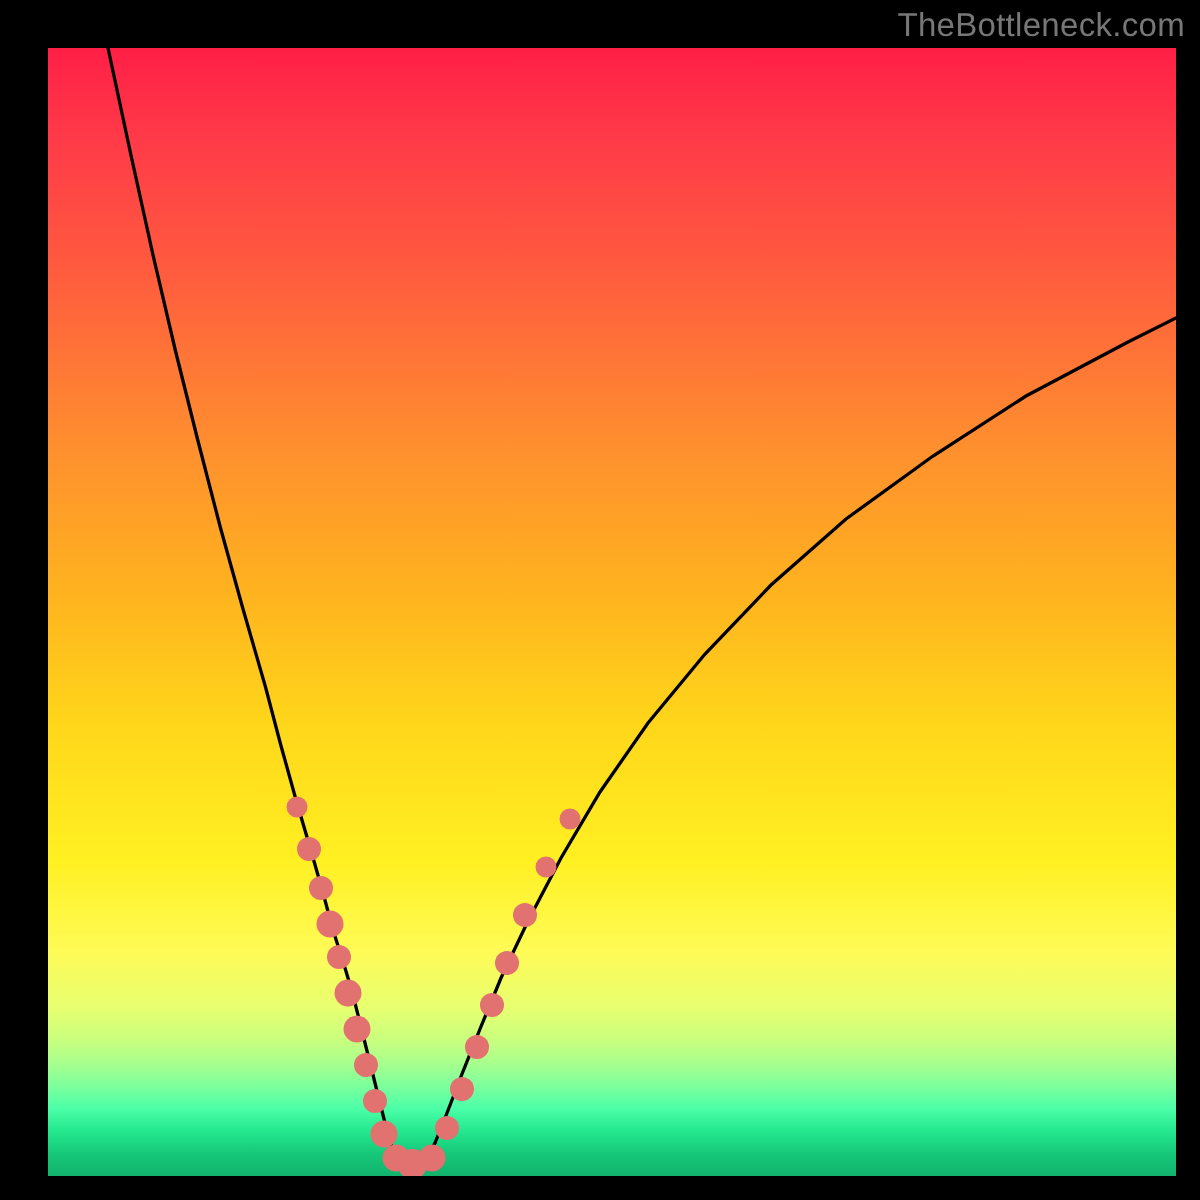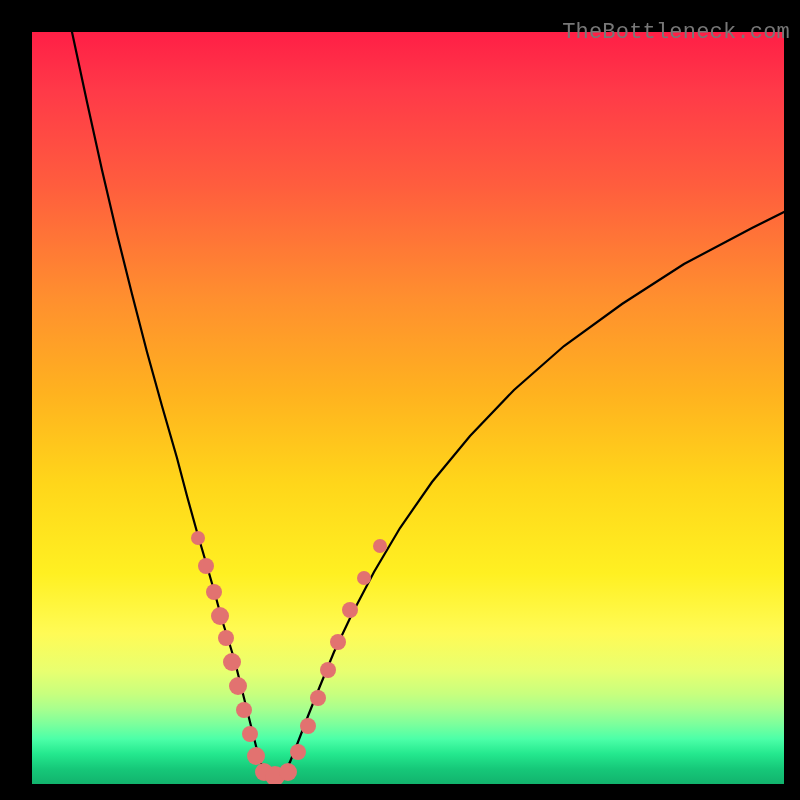--- a/index.html
+++ b/index.html
@@ -52,28 +52,27 @@
     inset: 0;
     width: 752px;
     height: 752px;
     pointer-events: none;
   }
   .dot {
     fill: #e27270;
   }
   .watermark {
     position: absolute;
-    top: 20px;
+    top: 4px;
     right: 10px;
     color: #777;
     font-size: 22px;
     letter-spacing: 0.2px;
     font-weight: 500;
     user-select: none;
-    font-family: Liberation Mono, monospace;
   }
 </style>
 </head>
 <body>
 
 <div class="frame">
   <div class="plot-area">
     <div class="gradient"></div>
     <svg class="curve" viewBox="0 0 752 752" preserveAspectRatio="none">
       <g>

